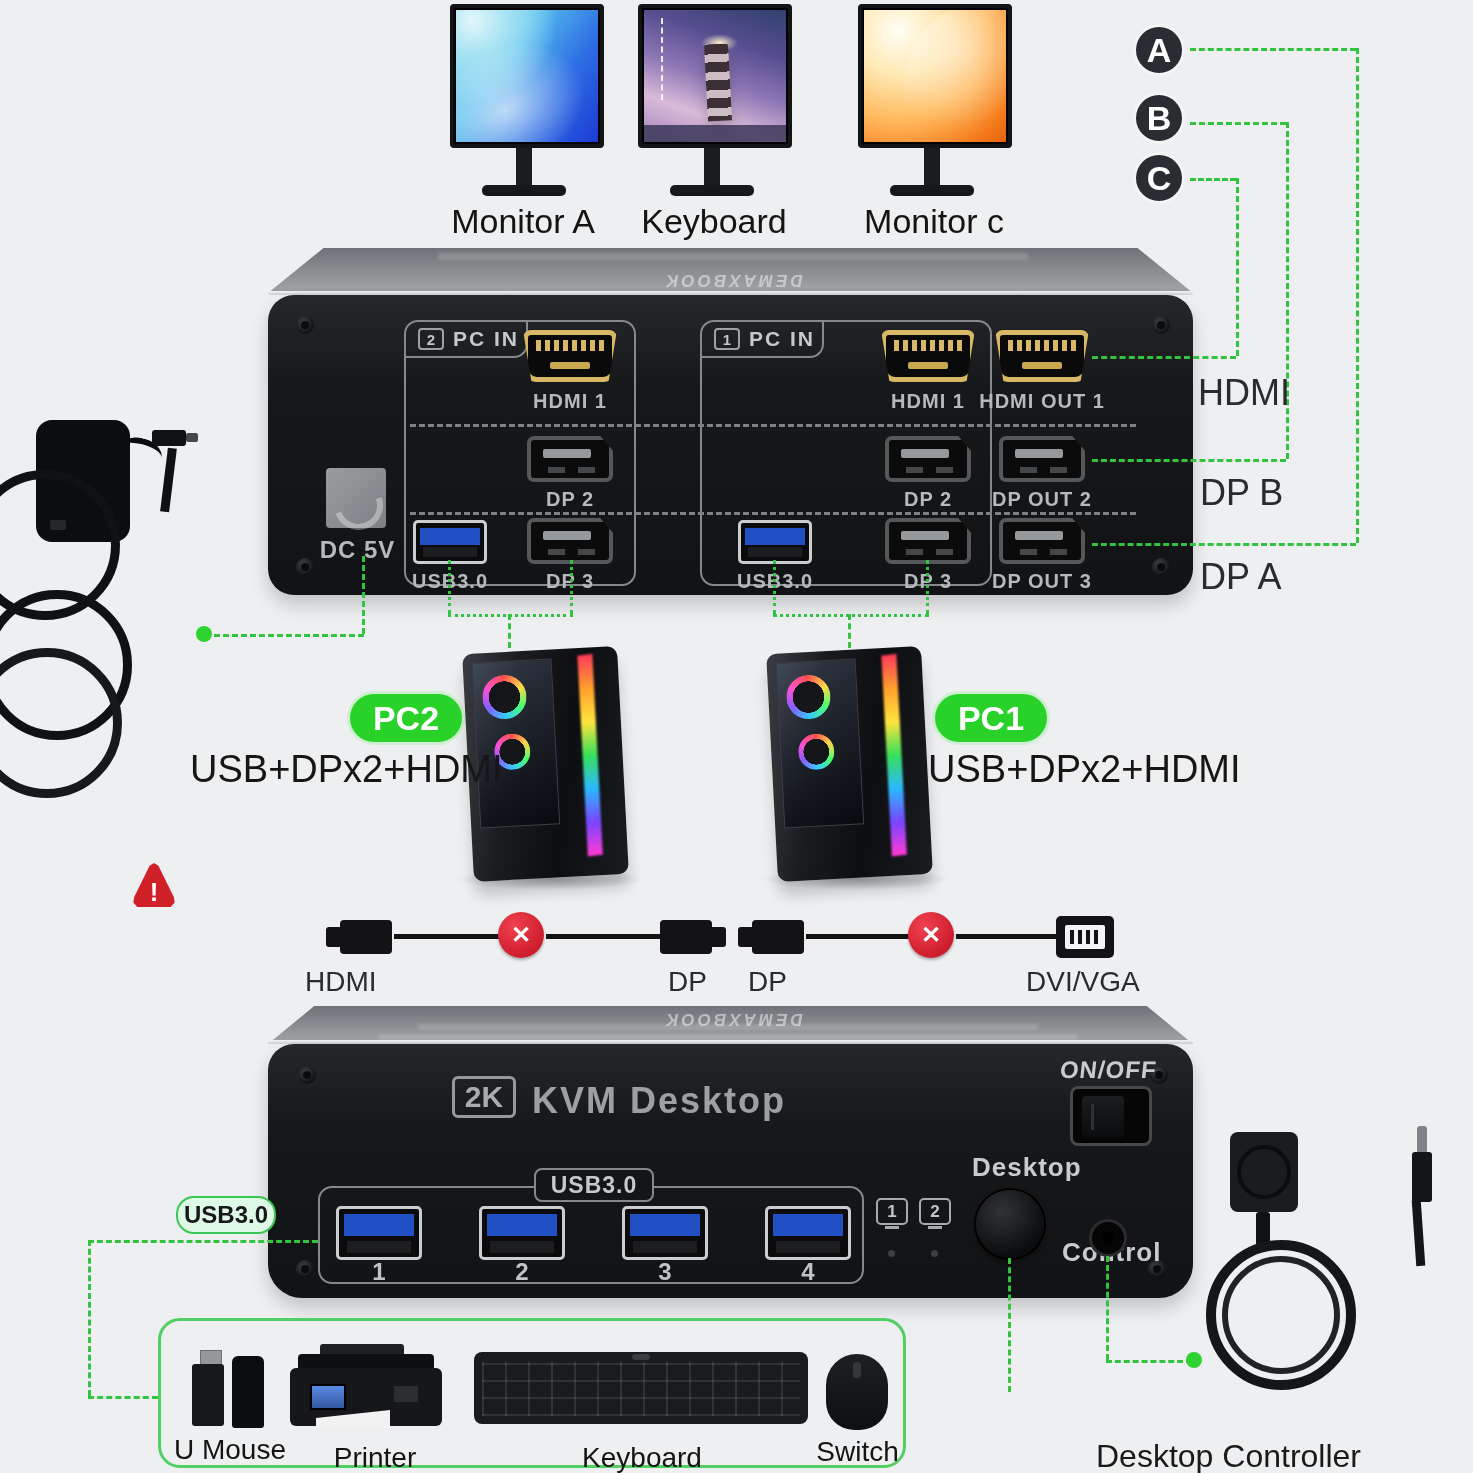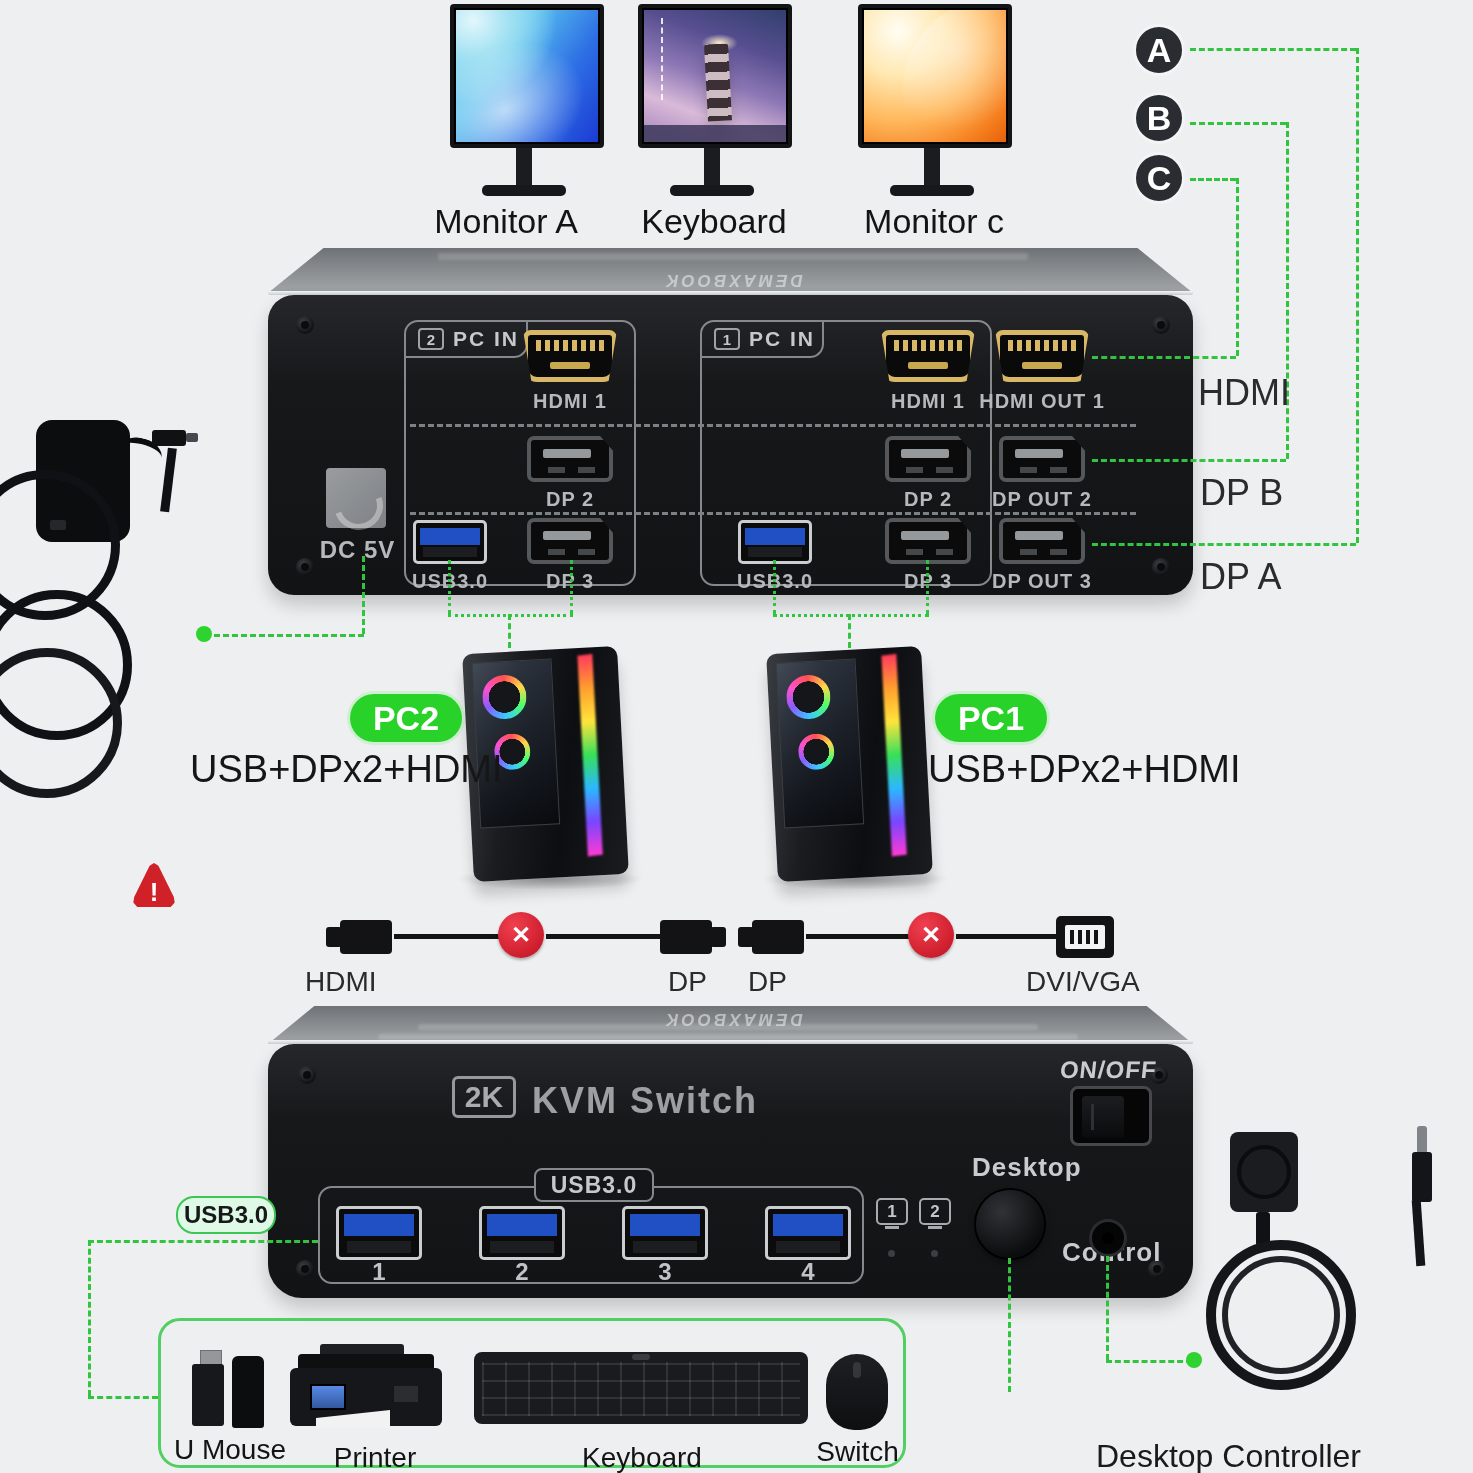--- a/index.html
+++ b/index.html
@@ -139,21 +139,21 @@
 </head>
 <body>
 
 <div id="stage">
 
   <div class="abs mon-frame" style="left:450px;top:4px;width:154px;height:144px;">
     <div class="mon-screen scrA"></div>
   </div>
   <div class="abs mon-neck" style="left:516px;top:148px;width:16px;height:38px;"></div>
   <div class="abs mon-base" style="left:482px;top:185px;width:84px;height:11px;"></div>
-  <div class="abs mon-label" style="left:420px;top:202px;width:172px;text-align:center;">Monitor A</div>
+  <div class="abs mon-label" style="left:437px;top:202px;width:172px;text-align:center;">Monitor A</div>
 
   <div class="abs mon-frame" style="left:638px;top:4px;width:154px;height:144px;">
     <div class="mon-screen scrB">
       <div class="glow"></div>
       <div class="tower"></div>
       <div class="shore"></div>
       <div class="dash"></div>
     </div>
   </div>
   <div class="abs mon-neck" style="left:704px;top:148px;width:16px;height:38px;"></div>
@@ -282,21 +282,21 @@
     <div class="abs bbar" style="left:110px;top:28px;width:700px;height:6px;"></div>
   </div>
   <div class="abs silver" style="left:268px;top:1040px;width:925px;height:4px;"></div>
   <div class="abs face" style="left:268px;top:1044px;width:925px;height:254px;border-radius:26px 26px 34px 34px;"></div>
   <div class="abs screw" style="left:298px;top:1066px;"></div>
   <div class="abs screw" style="left:1150px;top:1066px;"></div>
   <div class="abs screw" style="left:296px;top:1260px;"></div>
   <div class="abs screw" style="left:1148px;top:1260px;"></div>
 
   <div class="abs badge8k" style="left:452px;top:1076px;width:64px;height:42px;">2K</div>
-  <div class="abs kvmtext" style="left:532px;top:1080px;width:300px;">KVM Switch</div>
+  <div class="abs kvmtext" style="left:532px;top:1080px;width:300px;">KVM Desktop</div>
 
   <div class="abs onoff" style="left:1060px;top:1056px;width:110px;">ON/OFF</div>
   <div class="abs rocker" style="left:1070px;top:1086px;width:82px;height:60px;">
     <div class="rkey"></div>
   </div>
 
   <div class="abs gbox" style="left:318px;top:1186px;width:546px;height:98px;"></div>
   <div class="abs fptab" style="left:534px;top:1168px;width:120px;height:34px;">USB3.0</div>
   <div class="abs port-usb" style="left:336px;top:1206px;width:86px;height:54px;"></div>
   <div class="abs fnum" style="left:336px;top:1258px;width:86px;">1</div>

